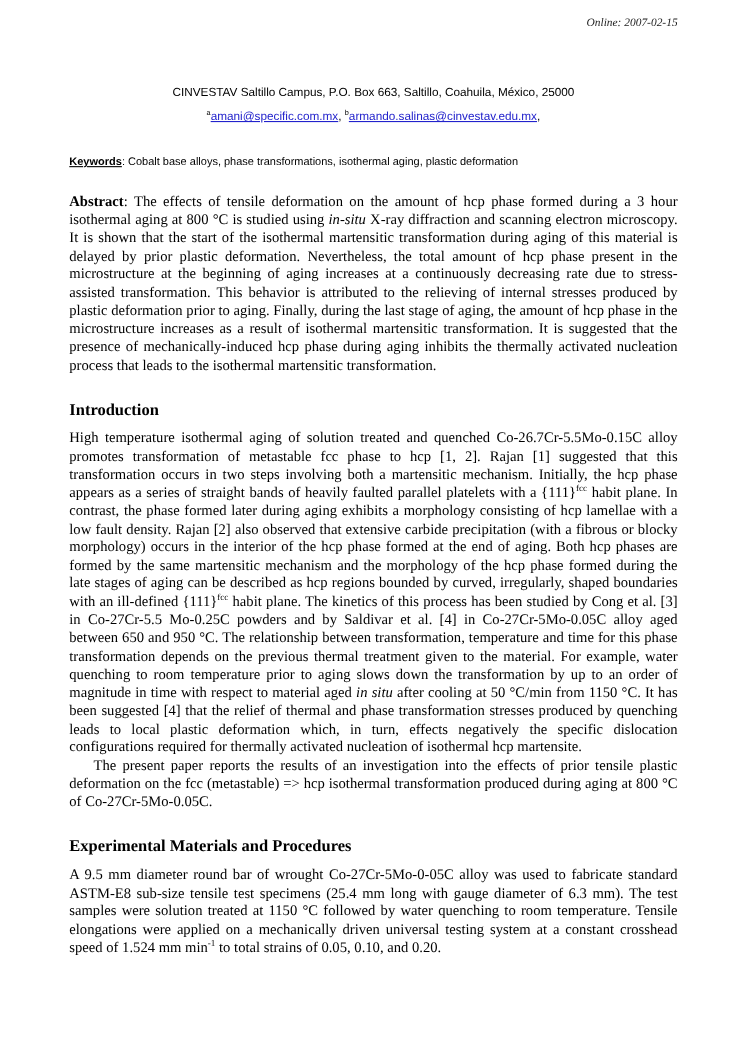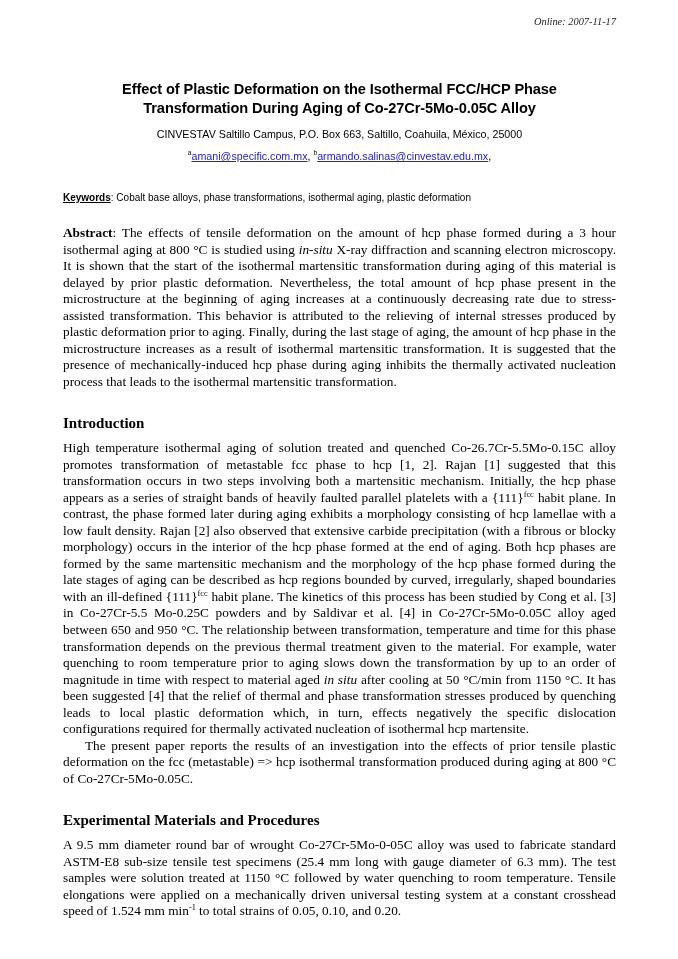--- a/index.html
+++ b/index.html
@@ -137,24 +137,23 @@
     text-indent: 22px;
   }
   .ital { font-style: italic; }
 </style>
 </head>
 <body>
 
 <div class="page">
 
   <div class="journal-header">
-    <div class="online-date">Online: 2007-11-17</div>
+    <div class="online-date">Online: 2007-02-15</div>
   </div>
 
-  <div class="title">Effect of Plastic Deformation on the Isothermal FCC/HCP Phase Transformation During Aging of Co-27Cr-5Mo-0.05C Alloy</div>
 
 
   <div class="affiliation">CINVESTAV Saltillo Campus, P.O. Box 663, Saltillo, Coahuila, México, 25000</div>
 
   <div class="emails">
     <sup>a</sup><span class="maillink">amani@specific.com.mx</span><span>, </span><sup>b</sup><span class="maillink">armando.salinas@cinvestav.edu.mx</span><span>,</span>
   </div>
 
   <div class="keywords">
     <span class="kw-label">Keywords</span><span>:  </span><span>Cobalt base alloys, phase transformations, isothermal aging, plastic deformation</span>

